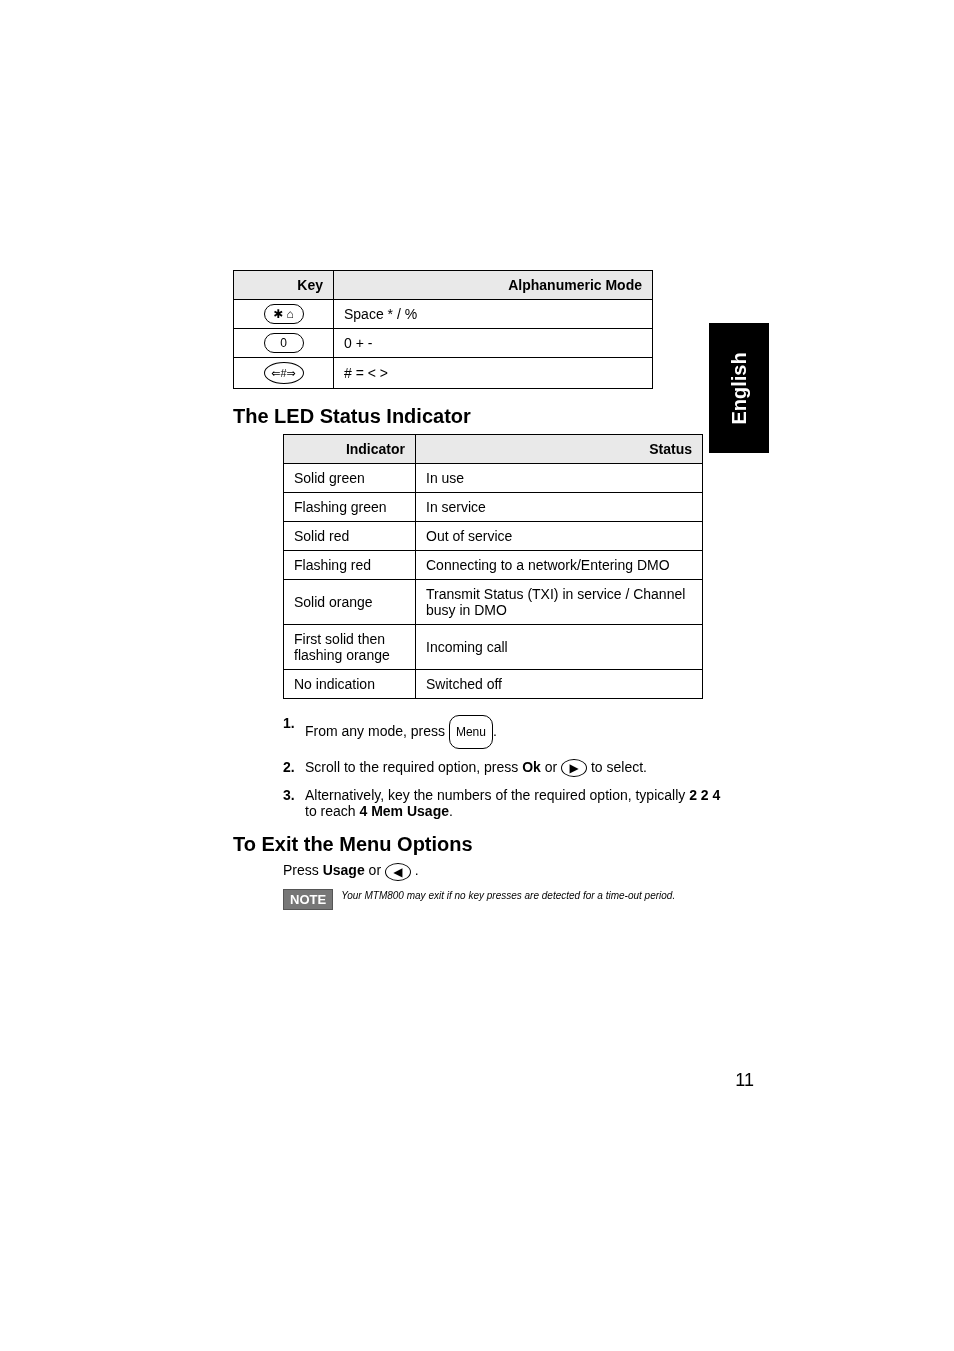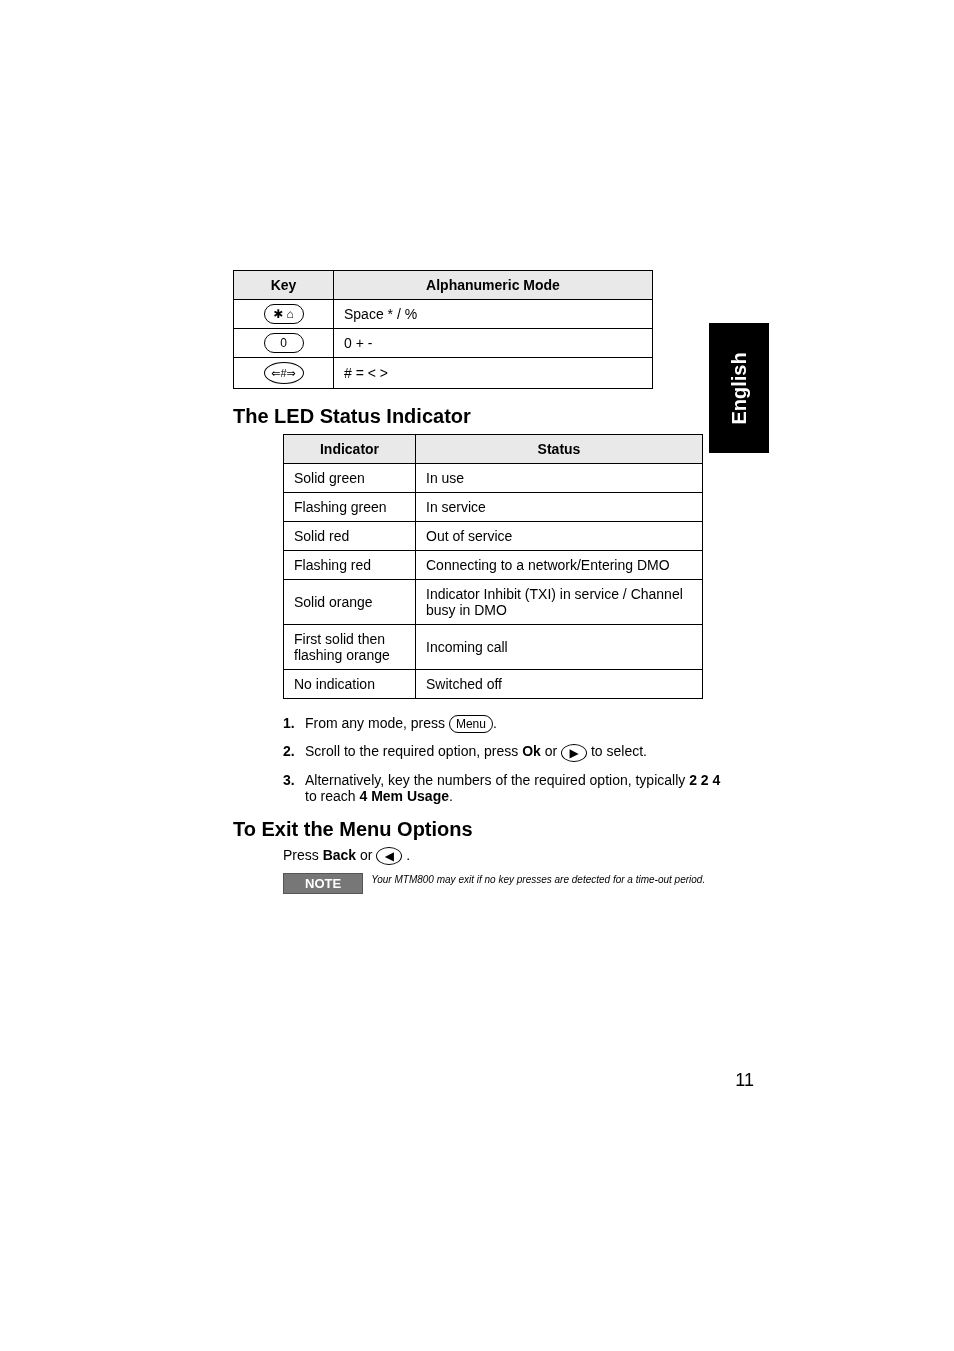--- a/index.html
+++ b/index.html
@@ -37,21 +37,21 @@
   table.indtable th, table.indtable td {
     border: 1px solid #000;
     font-size: 14px;
     padding: 6px 10px;
     text-align: left;
     vertical-align: middle;
   }
   table.keytable th, table.indtable th {
     background: #e9e9e9;
     font-weight: bold;
-    text-align: center;
+    text-align: right;
   }
   table.keytable td.keycell { text-align: center; width: 100px; padding: 4px; }
 
   .indtable { width: 370px; margin-left: 50px; }
   .indtable td:first-child, .indtable th:first-child { width: 132px; }
 
   h2.section {
     font-size: 20px;
     font-weight: bold;
     margin: 14px 0 6px 0;
@@ -67,36 +67,36 @@
     border: 1.5px solid #000;
     border-radius: 50% / 60%;
     padding: 0 8px;
     font-size: 12px;
     line-height: 16px;
     min-width: 26px;
     text-align: center;
     background: #fff;
     vertical-align: middle;
   }
-  .keycap.wide { border-radius: 10px; padding: 0 6px; }
+  .keycap.wide { border-radius: 10px; padding: 8px 6px; }
   .keycap.arrow { border-radius: 50%; width: 26px; height: 18px; padding: 0; line-height: 16px; }
 
   .notebox {
     display: flex;
     align-items: flex-start;
     margin-left: 50px;
     margin-top: 4px;
     gap: 8px;
   }
   .notebox .label {
     background: #777;
     color: #fff;
     font-weight: bold;
     font-size: 13px;
-    padding: 2px 21px;
+    padding: 2px 6px;
     border: 1px solid #555;
     flex: 0 0 auto;
   }
   .notebox .txt { font-style: italic; font-size: 10px; line-height: 1.3; }
 
   .pagenum {
     position: absolute;
     bottom: 260px;
     right: 200px;
     font-size: 18px;
@@ -185,21 +185,21 @@
         <tr>
             <td>Solid red</td>
             <td>Out of service</td>
           </tr>
         <tr>
             <td>Flashing red</td>
             <td>Connecting to a network/Entering DMO</td>
           </tr>
         <tr>
             <td>Solid orange</td>
-            <td>Indicator Inhibit (TXI) in service / Channel busy in DMO</td>
+            <td>Transmit Status (TXI) in service / Channel busy in DMO</td>
           </tr>
         <tr>
             <td>First solid then flashing orange</td>
             <td>Incoming call</td>
           </tr>
         <tr>
             <td>No indication</td>
             <td>Switched off</td>
           </tr>
       </tbody>
@@ -215,21 +215,21 @@
         <span>Scroll to the required option, press </span><b>Ok</b><span> or </span><span class="keycap arrow">▶</span><span> to select.</span>
       </li>
       <li>
         <span class="num">3.</span>
         <span>Alternatively, key the numbers of the required option, typically </span><b>2 2 4</b><span> to reach </span><b>4 Mem Usage</b><span>.</span>
       </li>
     </ol>
 
     <h2 class="section">To Exit the Menu Options</h2>
     <p class="body">
-      <span>Press </span><b>Back</b><span> or </span><span class="keycap arrow">◀</span><span> .</span>
+      <span>Press </span><b>Usage</b><span> or </span><span class="keycap arrow">◀</span><span> .</span>
     </p>
     <div class="notebox">
       <div class="label">NOTE</div>
       <div class="txt">Your MTM800 may exit if no key presses are detected for a time-out period.</div>
     </div>
 
   </div>
 
   <div class="pagenum">11</div>
 </div>

